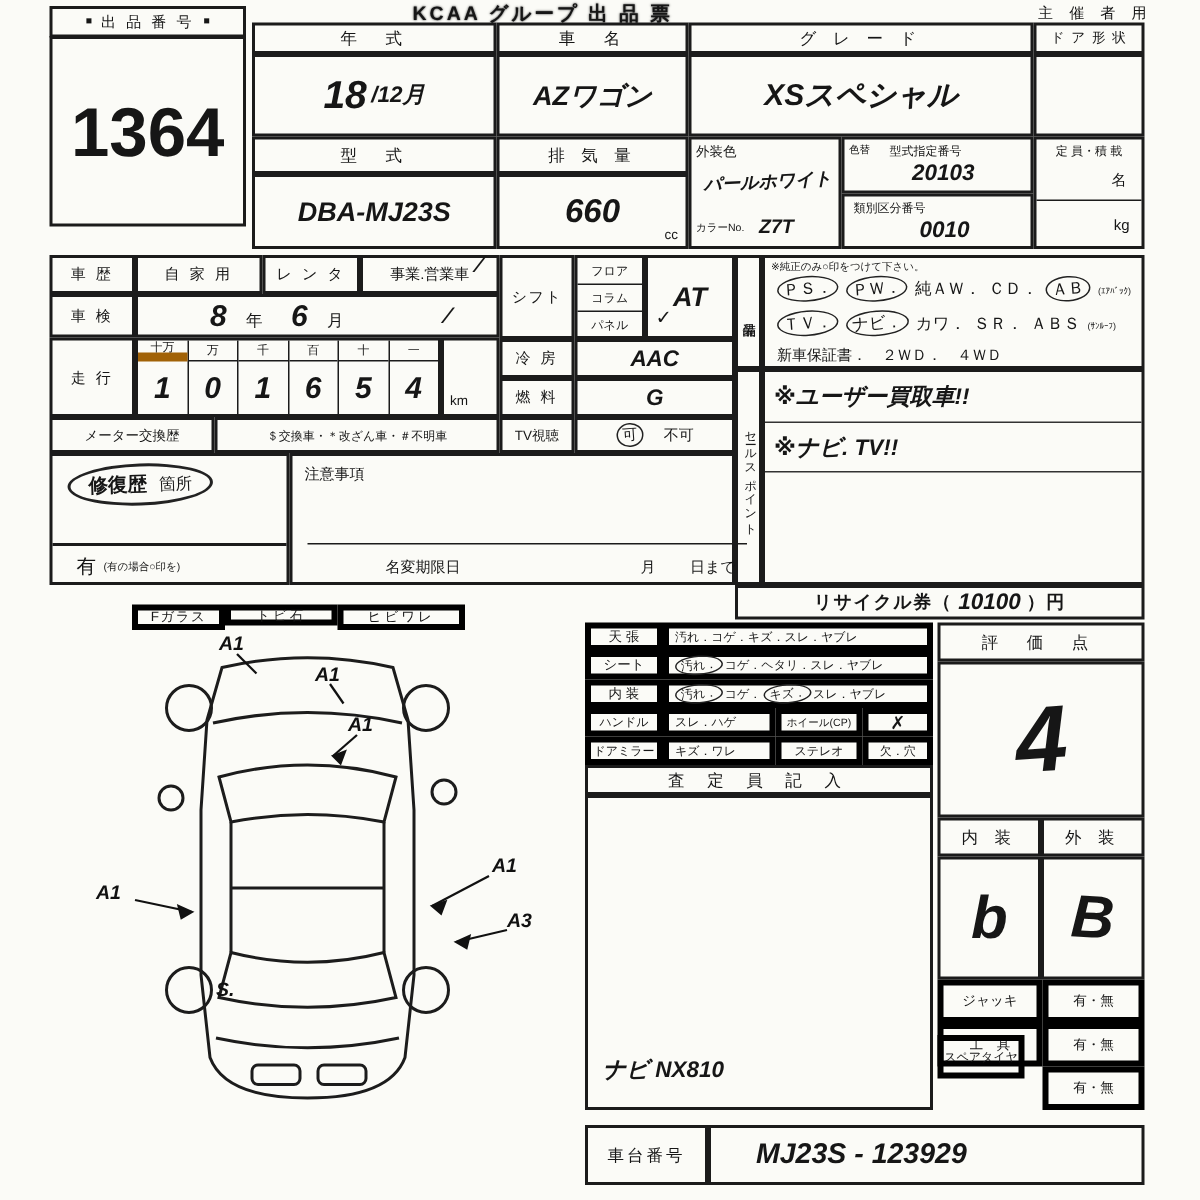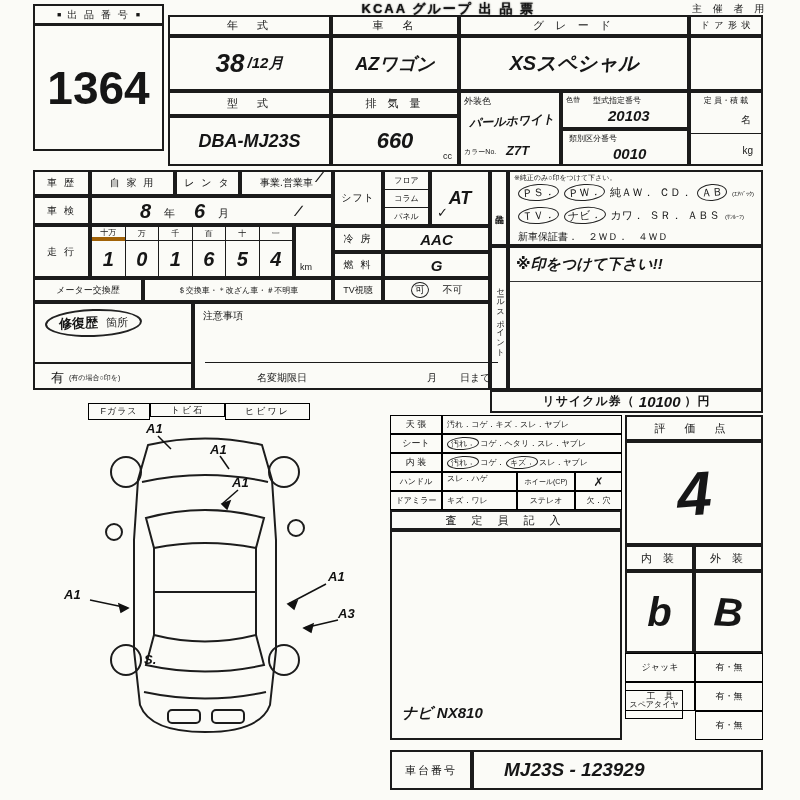--- a/index.html
+++ b/index.html
@@ -4,55 +4,55 @@
 <style>
   * { margin:0; padding:0; box-sizing:border-box; }
   html,body { width:800px; height:800px; }
   body {
     position:relative; overflow:hidden;
     background:#fbfbf7; color:#161616;
     font-family:"Liberation Sans","DejaVu Sans",sans-serif;
   }
   .c { position:absolute; }
   .b2 { border:2px solid #1b1b1b; }
-  .b1 { border:1px solid #000000; }
+  .b1 { border:4px solid #000000; }
   .cen { display:flex; align-items:center; justify-content:center; }
   .f6{font-size:6px}.f7{font-size:7px}.f8{font-size:8px}.f9{font-size:9px}
   .f10{font-size:10px}.f11{font-size:11px}.f12{font-size:12px}.f13{font-size:13px}
   .f15{font-size:15px}.f18{font-size:18px}.f20{font-size:20px}.f22{font-size:22px}
   .ls1{letter-spacing:1px}.ls2{letter-spacing:2px}.ls4{letter-spacing:4px}.ls6{letter-spacing:6px}
   .hw { font-style:italic; font-weight:bold; white-space:nowrap; }
   .circ { display:inline-block; border:1.5px solid #222; border-radius:50%;
           padding:0 3px; transform:rotate(-4deg); }
   .oval { display:inline-flex; align-items:baseline; gap:8px;
           border:2px solid #222; border-radius:50%; padding:3px 12px; transform:rotate(-2deg); }
   .vert { writing-mode:vertical-rl; text-orientation:upright; }
   .hdr { font-weight:bold; text-shadow:0 0 1.5px rgba(0,0,0,.85); }
   .salesrow { border-bottom:1px solid #333; display:flex; align-items:center; padding-left:6px; }
 </style>
 </head>
 <body>
 
-<div class="c hdr f13 ls2" style="left:275px;top:0;width:260px;text-align:right">KCAA グループ 出 品 票</div>
+<div class="c hdr f13 ls2" style="left:275px;top:0;width:260px;text-align:left">KCAA グループ 出 品 票</div>
 <div class="c f10 ls4" style="left:692px;top:2px">主 催 者 用</div>
 
 <div class="c b2 cen" style="left:33px;top:4px;width:131px;height:21px;gap:6px">
   <span class="f7">■</span>
   <span class="f10 ls2">出 品 番 号</span>
   <span class="f7">■</span>
 </div>
 <div class="c b2 cen" style="left:33px;top:24px;width:131px;height:127px;font-size:46px;font-weight:600">1364</div>
 
 <div class="c b2 cen f11 ls4" style="left:168px;top:15px;width:163px;height:21px">年　式</div>
 <div class="c b2 cen f11 ls4" style="left:331px;top:15px;width:128px;height:21px">車　名</div>
 <div class="c b2 cen f11 ls4" style="left:459px;top:15px;width:230px;height:21px">グ レ ー ド</div>
 <div class="c b2 cen f9 ls1" style="left:689px;top:15px;width:74px;height:21px">ド ア 形 状</div>
 
 <div class="c b2 cen" style="left:168px;top:36px;width:163px;height:55px;gap:3px">
-  <span class="hw" style="font-size:26px">38</span>
+  <span class="hw" style="font-size:26px">18</span>
   <span class="hw f15">/12月</span>
 </div>
 <div class="c b2 cen" style="left:331px;top:36px;width:128px;height:55px">
   <span class="hw f18">AZワゴン</span>
 </div>
 <div class="c b2 cen" style="left:459px;top:36px;width:230px;height:55px">
   <span class="hw f20">XSスペシャル</span>
 </div>
 <div class="c b2" style="left:689px;top:36px;width:74px;height:55px"></div>
 
@@ -102,21 +102,21 @@
   <span class="c hw f20" style="left:48px;top:2px">8</span>
   <span class="c f11" style="left:72px;top:8px">年</span>
   <span class="c hw f20" style="left:102px;top:2px">6</span>
   <span class="c f11" style="left:126px;top:8px">月</span>
   <span class="c hw f15" style="left:205px;top:4px">∕</span>
 </div>
 
 <div class="c b2 cen f10 ls2" style="left:33px;top:225px;width:57px;height:53px">走 行</div>
 <div class="c b2" style="left:90px;top:225px;width:204px;height:53px;display:flex">
   <div style="flex:1;border-right:1px solid #1b1b1b">
-    <div class="cen f8" style="height:14px;border-bottom:4px solid #a16207">十万</div>
+    <div class="cen f8" style="height:14px;border-bottom:6px solid #a16207">十万</div>
     <div class="cen hw f20" style="height:37px">1</div>
   </div>
   <div style="flex:1;border-right:1px solid #1b1b1b">
     <div class="cen f8" style="height:14px;border-bottom:1px solid #1b1b1b">万</div>
     <div class="cen hw f20" style="height:37px">0</div>
   </div>
   <div style="flex:1;border-right:1px solid #1b1b1b">
     <div class="cen f8" style="height:14px;border-bottom:1px solid #1b1b1b">千</div>
     <div class="cen hw f20" style="height:37px">1</div>
   </div>
@@ -206,21 +206,24 @@
     <span class="f6">(ｻﾝﾙｰﾌ)</span>
   </div>
   <span class="c f10" style="left:8px;top:58px">新車保証書．　２ＷＤ．　４ＷＤ</span>
 </div>
 
 <div class="c b2 cen" style="left:490px;top:246px;width:18px;height:144px">
   <span class="vert f8" style="letter-spacing:1px">セールスポイント</span>
 </div>
 <div class="c b2" style="left:508px;top:246px;width:255px;height:144px">
   <div class="salesrow" style="height:34px">
-    <span class="hw f15">※印をつけて下さい!!</span>
+    <span class="hw f15">※ユーザー買取車!!</span>
+  </div>
+  <div class="salesrow" style="height:33px">
+    <span class="hw f15">※ナビ. TV!!</span>
   </div>
 </div>
 
 <div class="c b2 cen" style="left:490px;top:390px;width:273px;height:23px;gap:4px">
   <span class="f12 ls1" style="font-weight:bold">リサイクル券（</span>
   <span class="hw f15">10100</span>
   <span class="f12 ls1" style="font-weight:bold">）円</span>
 </div>
 
 <div class="c b1 cen f9 ls1" style="left:88px;top:403px;width:62px;height:17px">Fガラス</div>

